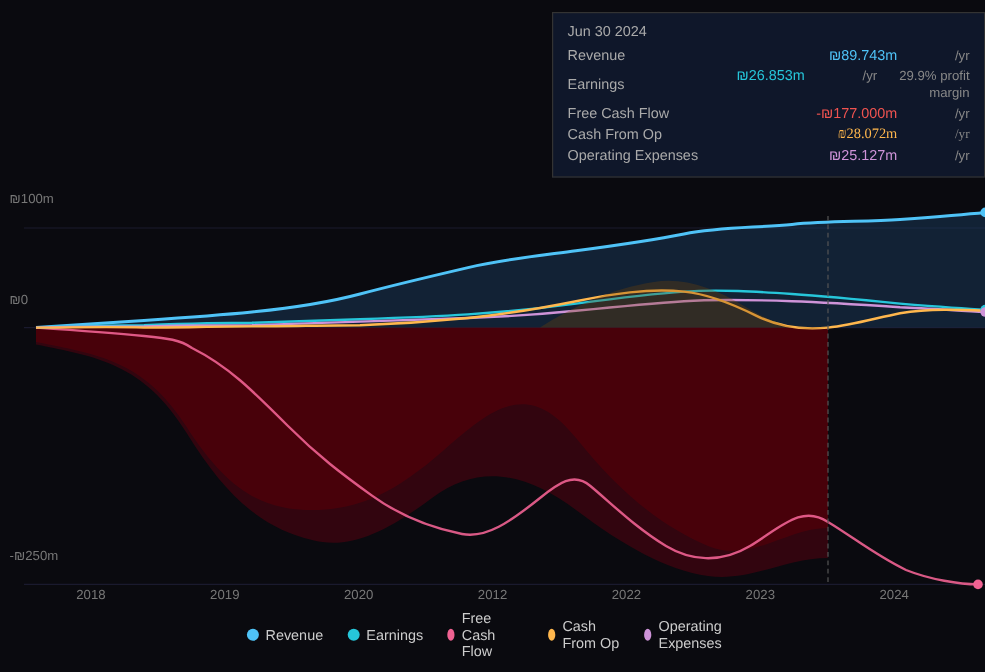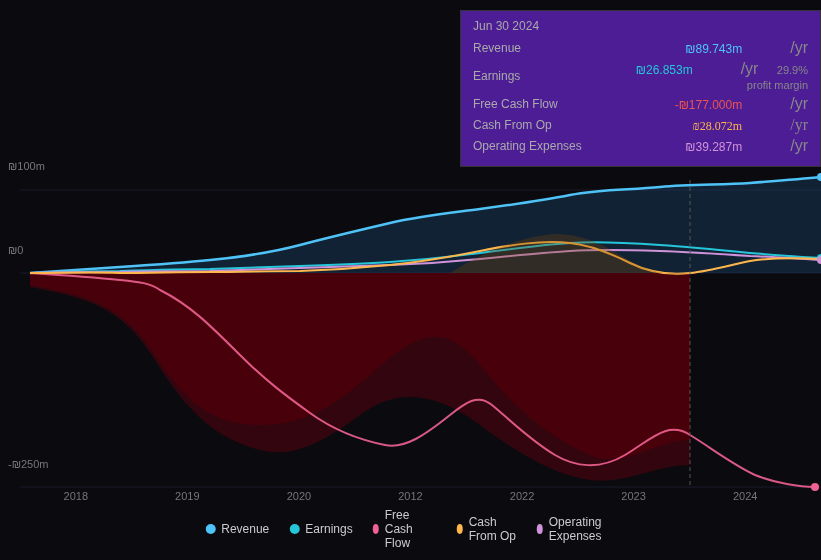--- a/index.html
+++ b/index.html
@@ -16,21 +16,21 @@
       position: relative;
       width: 821px;
       height: 560px;
     }
 
     
     .tooltip-box {
       position: absolute;
       top: 10px;
       left: 460px;
-      background: #4c1d95;
+      background: #0f172a;
       border: 1px solid #333;
       padding: 8px 12px;
       min-width: 330px;
       z-index: 10;
     }
 
     .tooltip-date {
       font-size: 12px;
       color: #aaa;
       margin-bottom: 6px;
@@ -49,21 +49,21 @@
       color: #aaa;
       min-width: 120px;
     }
 
     .tooltip-value {
       font-weight: 500;
       text-align: right;
     }
 
     .tooltip-value .unit {
-      font-size: 16px;
+      font-size: 11px;
       color: #888;
       margin-left: 48px;
     }
 
     .color-blue { color: #4fc3f7; }
     .color-teal { color: #26c6da; }
     .color-orange { color: #ffb74d; font-family: Liberation Serif, serif; }
     .color-purple { color: #ce93d8; }
     .color-red { color: #ef5350; text-align: center; }
 
@@ -297,21 +297,21 @@
     <div class="tooltip-row">
       <span class="tooltip-label">Cash From Op</span>
       <span class="tooltip-value color-orange">
         <span>₪28.072m</span><span class="unit">/yr</span>
       </span>
     </div>
 
     <div class="tooltip-row">
       <span class="tooltip-label">Operating Expenses</span>
       <span class="tooltip-value color-purple">
-        <span>₪39.287m</span><span class="unit">/yr</span>
+        <span>₪25.127m</span><span class="unit">/yr</span>
       </span>
     </div>
   </div>
 
   <div class="legend">
     <div class="legend-item">
       <div class="legend-dot" style="background:#4fc3f7;"></div>
       <span>Revenue</span>
     </div>
     <div class="legend-item">

